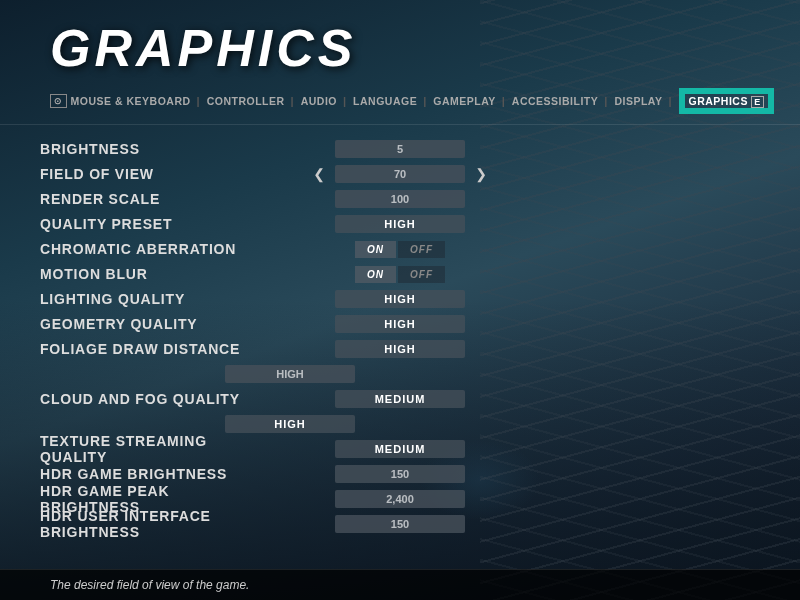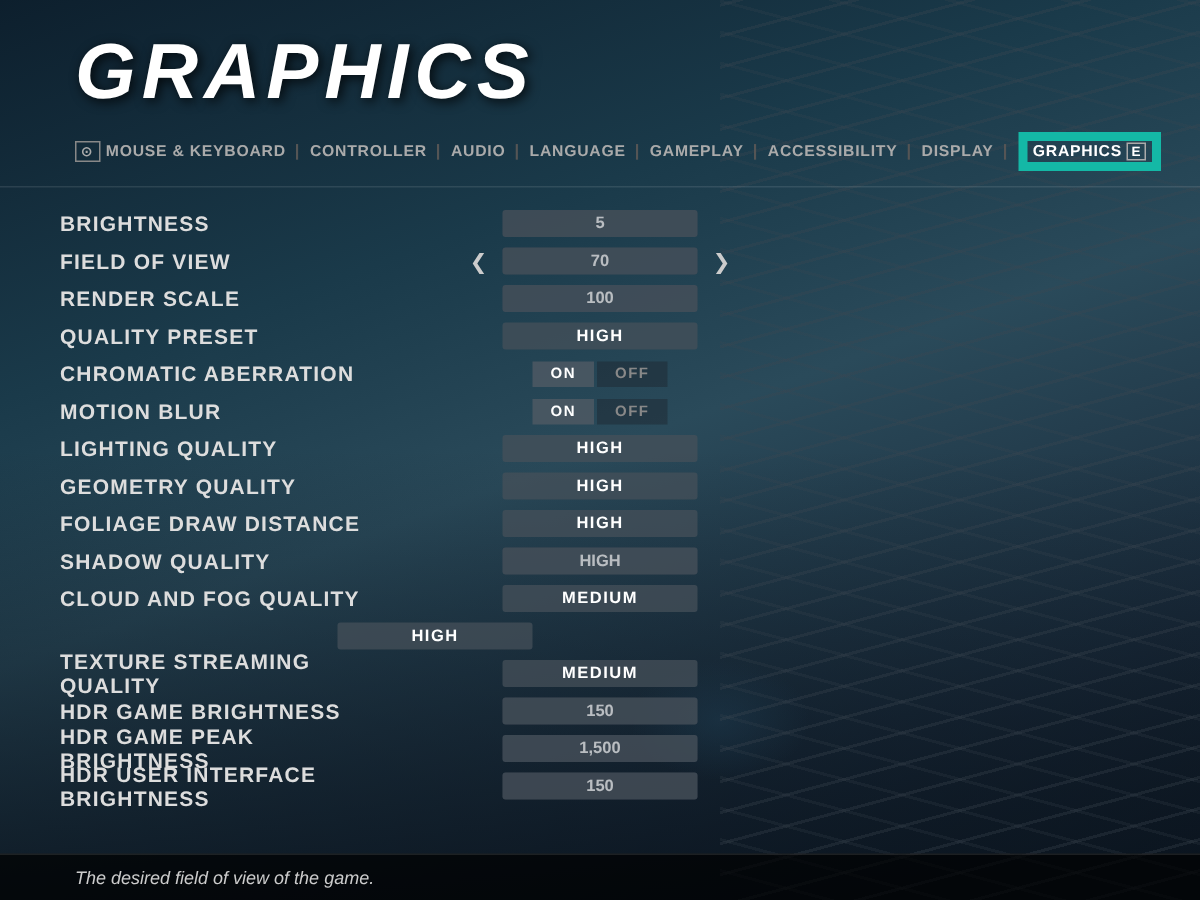--- a/index.html
+++ b/index.html
@@ -185,20 +185,21 @@
       cursor: pointer;
       width: 16px;
       text-align: center;
     }
 
     
     .toggle-control {
       display: flex;
       align-items: flex-end;
       gap: 2px;
+      font-style: italic;
     }
 
     .toggle-btn {
       font-size: 10px;
       font-weight: 700;
       letter-spacing: 1px;
       padding: 3px 12px;
       cursor: pointer;
     }
 
@@ -337,21 +338,20 @@
     </div>
 
     <div class="setting-row">
       <span class="setting-label">FOLIAGE DRAW DISTANCE</span>
       <div class="setting-control">
         <div class="value-btn">HIGH</div>
       </div>
     </div>
 
     <div class="setting-row">
-      <span class="setting-label">SHADOW QUALITY</span>
       <div class="setting-control">
         <div class="slider-value">HIGH</div>
       </div>
     </div>
 
     <div class="setting-row">
       <span class="setting-label">CLOUD AND FOG QUALITY</span>
       <div class="setting-control">
         <div class="value-btn">MEDIUM</div>
       </div>
@@ -373,21 +373,21 @@
     <div class="setting-row">
       <span class="setting-label">HDR GAME BRIGHTNESS</span>
       <div class="setting-control">
         <div class="slider-value">150</div>
       </div>
     </div>
 
     <div class="setting-row">
       <span class="setting-label">HDR GAME PEAK BRIGHTNESS</span>
       <div class="setting-control">
-        <div class="slider-value">1,500</div>
+        <div class="slider-value">2,400</div>
       </div>
     </div>
 
     <div class="setting-row">
       <span class="setting-label">HDR USER INTERFACE BRIGHTNESS</span>
       <div class="setting-control">
         <div class="slider-value">150</div>
       </div>
     </div>
 

